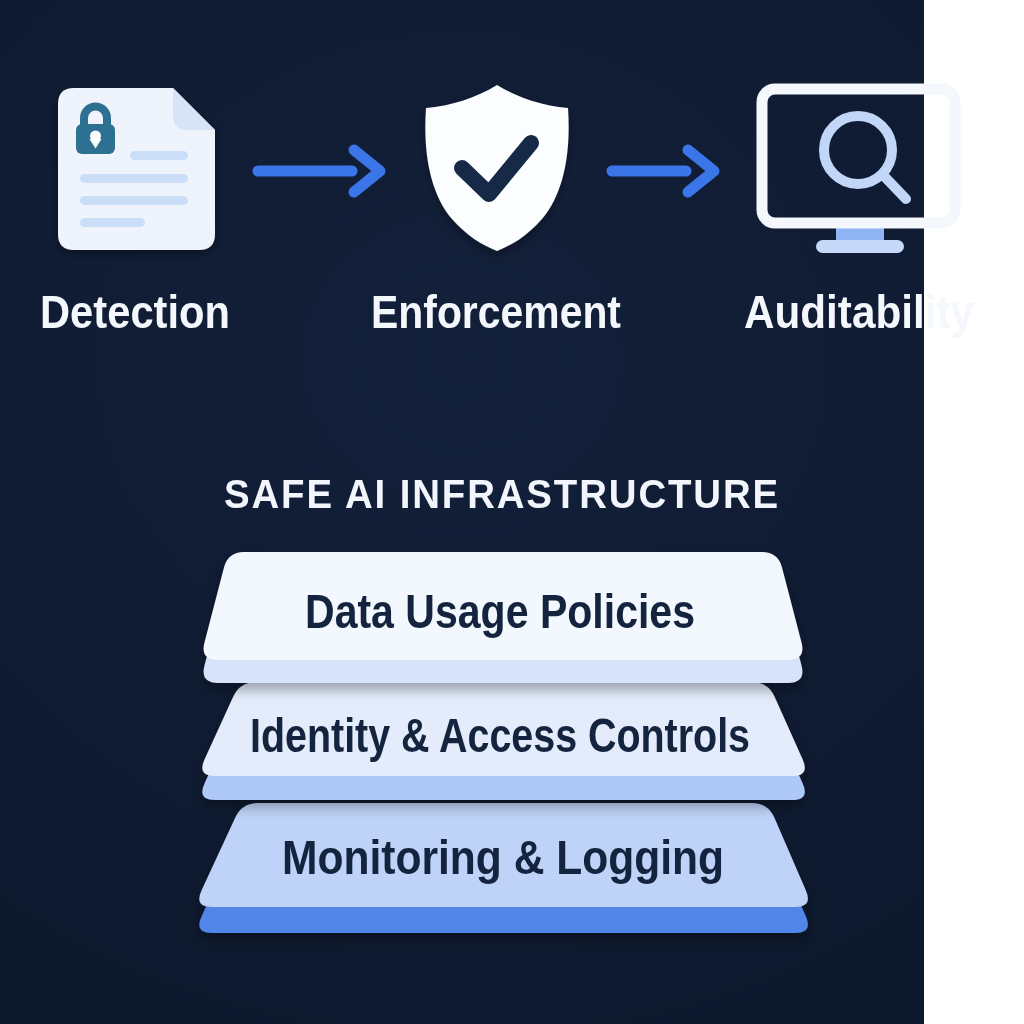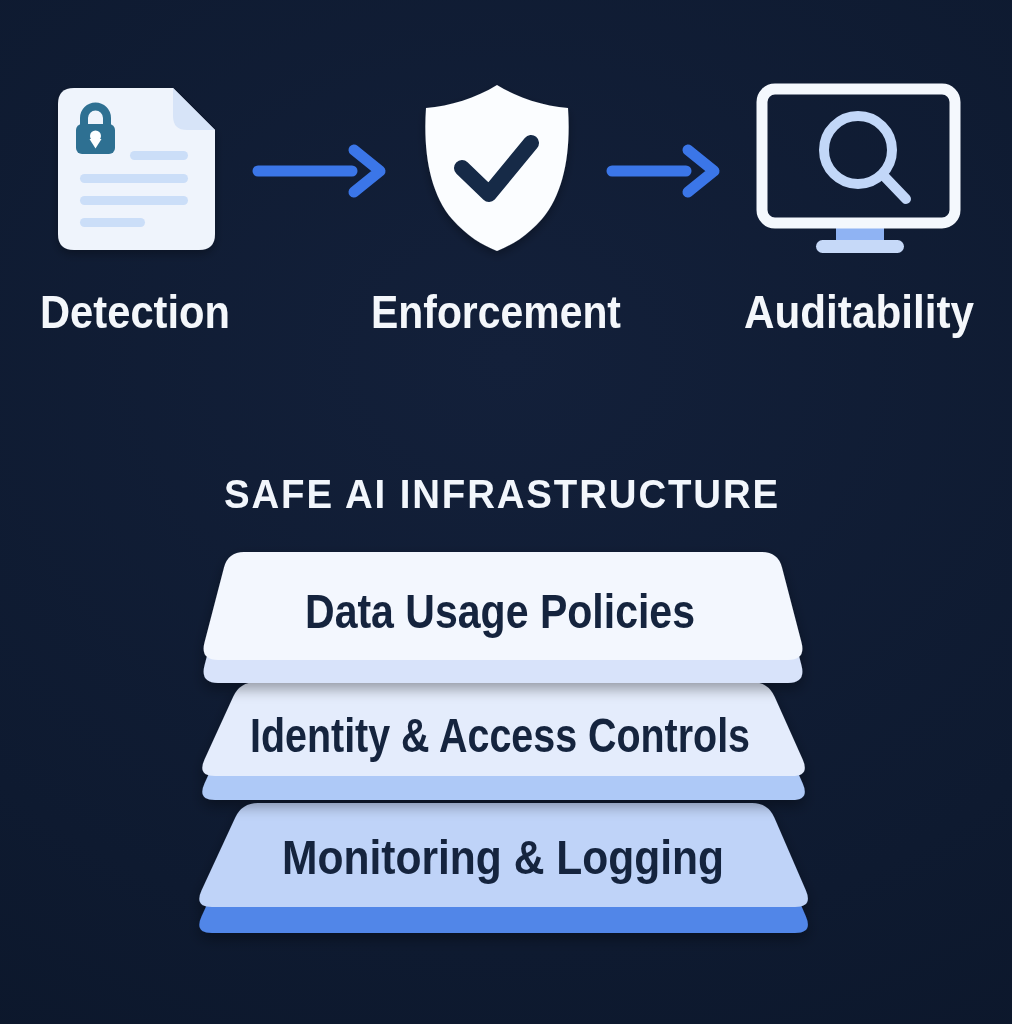--- a/index.html
+++ b/index.html
@@ -1,21 +1,21 @@
 <!DOCTYPE html>
 <html><head>
 <meta charset="utf-8">
 <style>
   html, body { margin: 0; padding: 0; }
   body {
     width: 1024px; height: 1024px; overflow: hidden;
     font-family: "Liberation Sans", sans-serif;
   }
   #stage {
-    position: relative; width: 1012px; height: 1024px;
+    position: relative; width: 924px; height: 1024px;
     background:
       radial-gradient(130% 105% at 50% 35%, #13203a 0%, #0e1a30 55%, #0a1426 100%);
     text-decoration: underline;
   }
   #scene { position: absolute; left: 0; top: 0; }
   text {
     font-family: "Liberation Sans", sans-serif;
     font-weight: bold;
   }
   .flow-label { font-size: 46px; }

